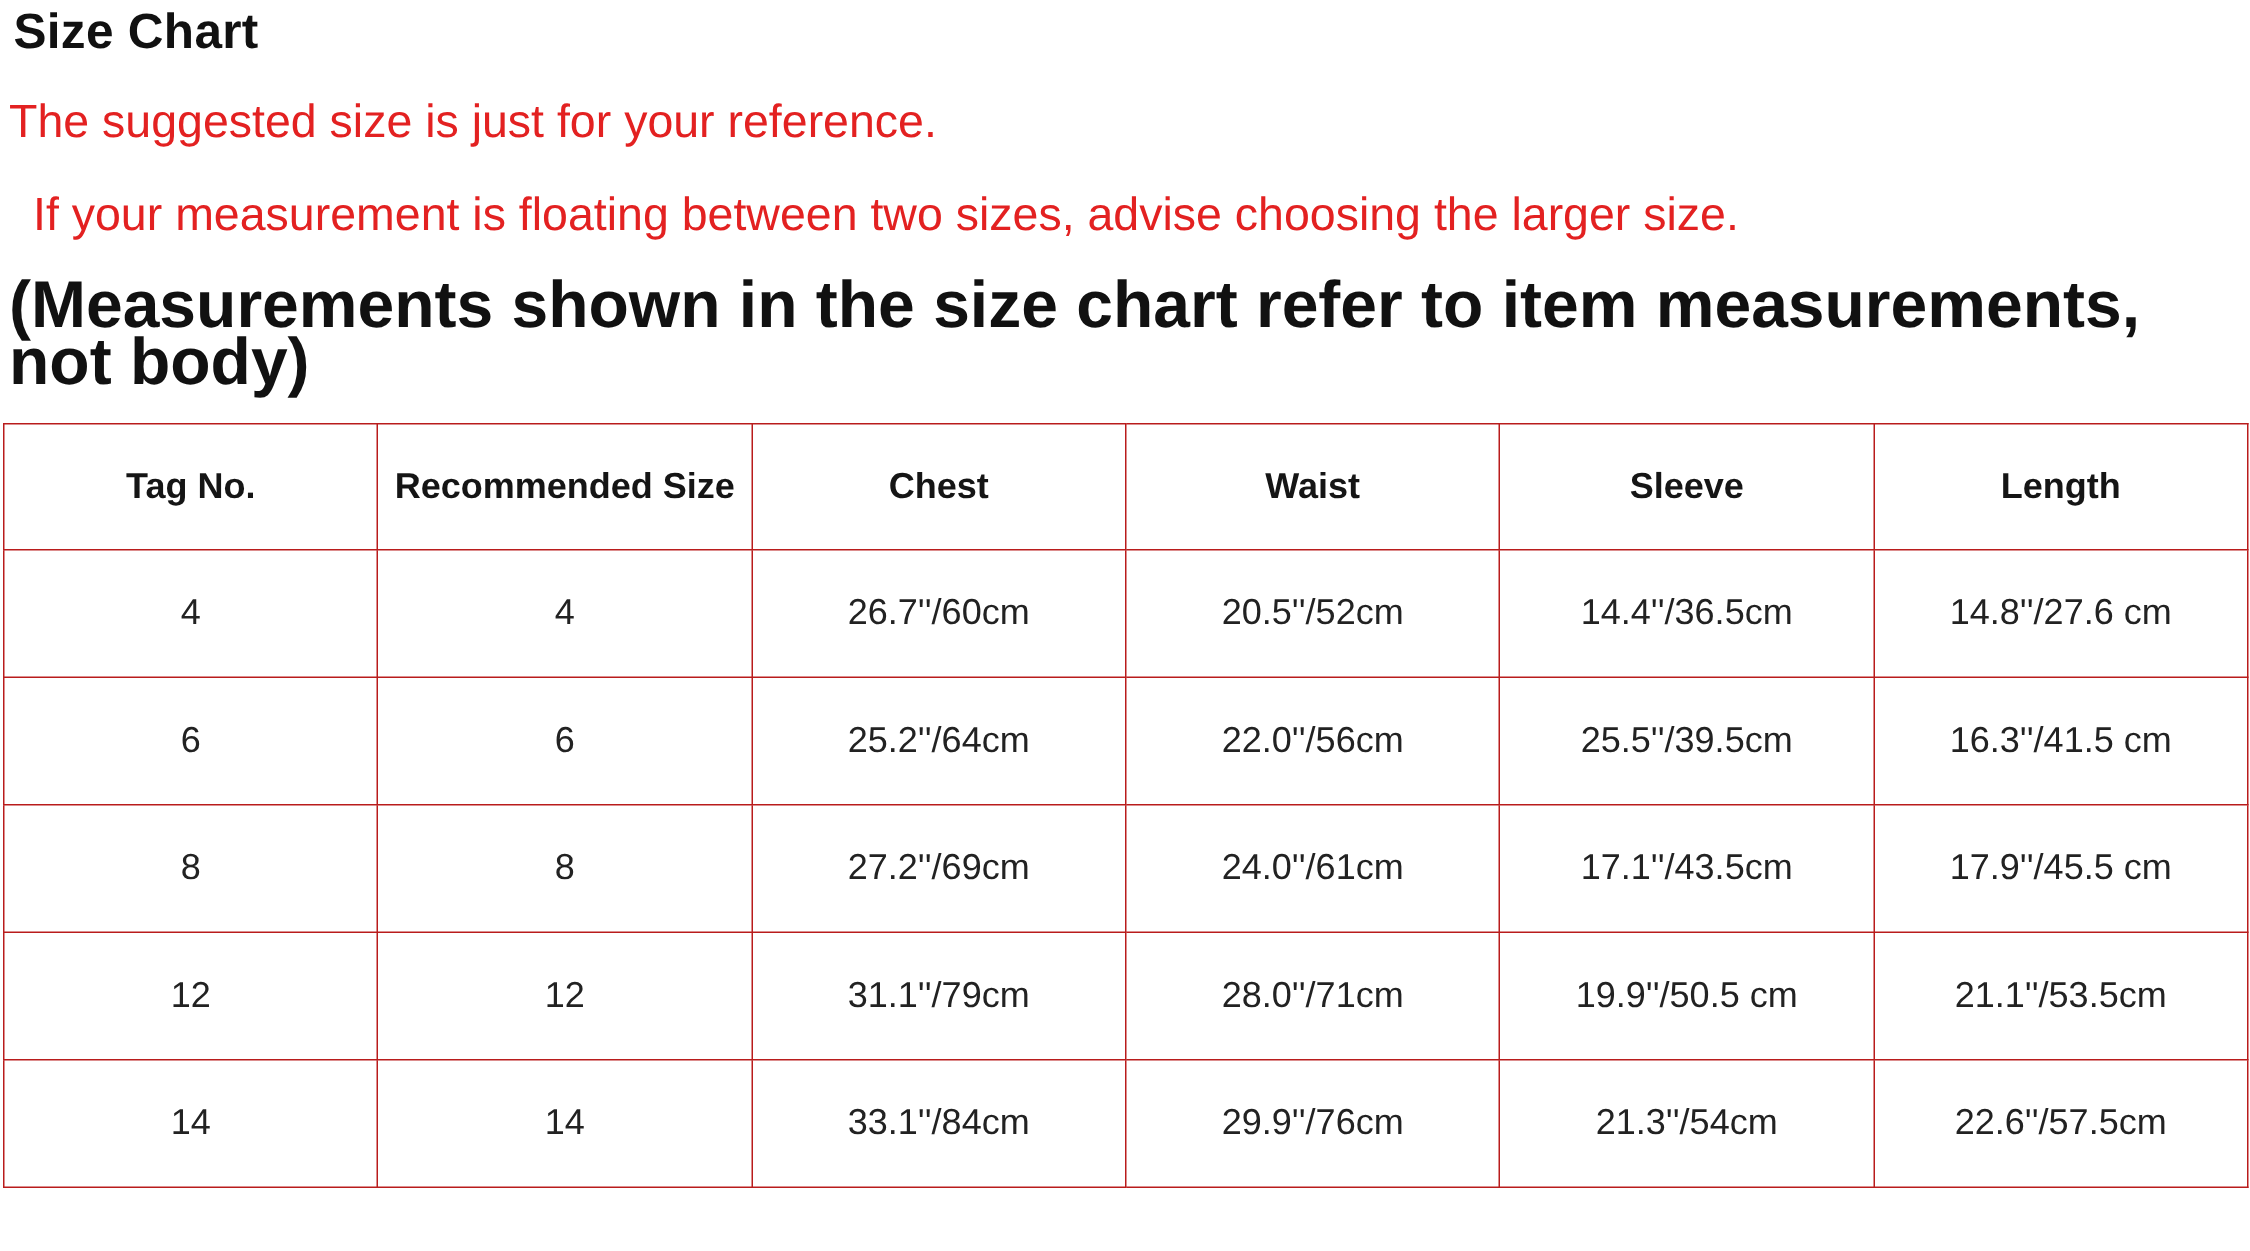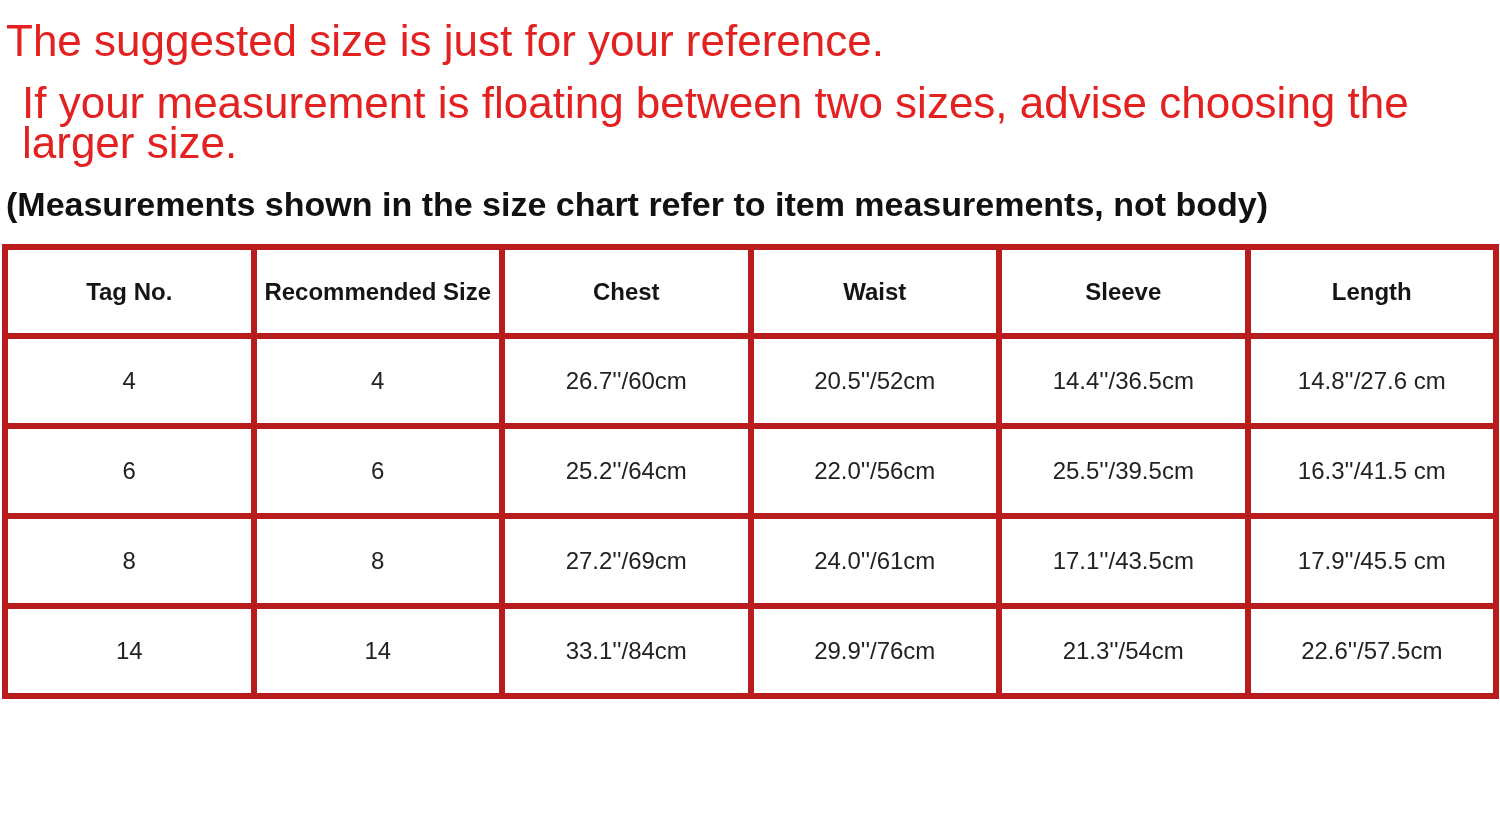--- a/index.html
+++ b/index.html
@@ -24,47 +24,47 @@
     padding: 2px 0 0 9px;
     font-size: 33px;
     line-height: 38px;
     font-weight: bold;
     color: #111111;
     letter-spacing: 0.2px;
   }
   .note-red {
     margin: 21px 0 0 0;
     padding-left: 6px;
-    font-size: 44px;
+    font-size: 31px;
     line-height: 40px;
     font-weight: 400;
     color: #e32121;
   }
   .note-red.second {
     margin-top: 22px;
     margin-left: 16px;
   }
   .note-bold {
     margin: 22px 0 0 0;
     padding-left: 6px;
-    font-size: 34px;
+    font-size: 44px;
     line-height: 38px;
     font-weight: bold;
     color: #111111;
   }
   table.size-table {
     margin-top: 21px;
     margin-left: 2px;
     width: 1497px;
     border-collapse: collapse;
     table-layout: fixed;
   }
   table.size-table th,
   table.size-table td {
-    border: 6px solid #b91c1c;
+    border: 1px solid #b91c1c;
     text-align: center;
     vertical-align: middle;
     font-size: 24px;
     color: #222222;
     padding: 0;
     overflow: hidden;
     white-space: nowrap;
   }
   table.size-table th {
     height: 83px;
@@ -74,20 +74,21 @@
   table.size-table td {
     height: 84px;
     font-weight: 400;
   }
 </style>
 </head>
 <body>
 
 <div class="page">
 
+  <h1 class="page-title">Size Chart</h1>
 
   <p class="note-red">The suggested size is just for your reference.</p>
 
   <p class="note-red second">If your measurement is floating between two sizes, advise choosing the larger size.</p>
 
   <p class="note-bold">(Measurements shown in the size chart refer to item measurements, not body)</p>
 
   <table class="size-table">
     <thead>
       <tr>
@@ -118,20 +119,28 @@
         </tr>
         <tr>
           <td>8</td>
           <td>8</td>
           <td>27.2''/69cm</td>
           <td>24.0''/61cm</td>
           <td>17.1''/43.5cm</td>
           <td>17.9''/45.5 cm</td>
         </tr>
         <tr>
+          <td>12</td>
+          <td>12</td>
+          <td>31.1''/79cm</td>
+          <td>28.0''/71cm</td>
+          <td>19.9''/50.5 cm</td>
+          <td>21.1''/53.5cm</td>
+        </tr>
+        <tr>
           <td>14</td>
           <td>14</td>
           <td>33.1''/84cm</td>
           <td>29.9''/76cm</td>
           <td>21.3''/54cm</td>
           <td>22.6''/57.5cm</td>
         </tr>
       </tbody>
   </table>
 

